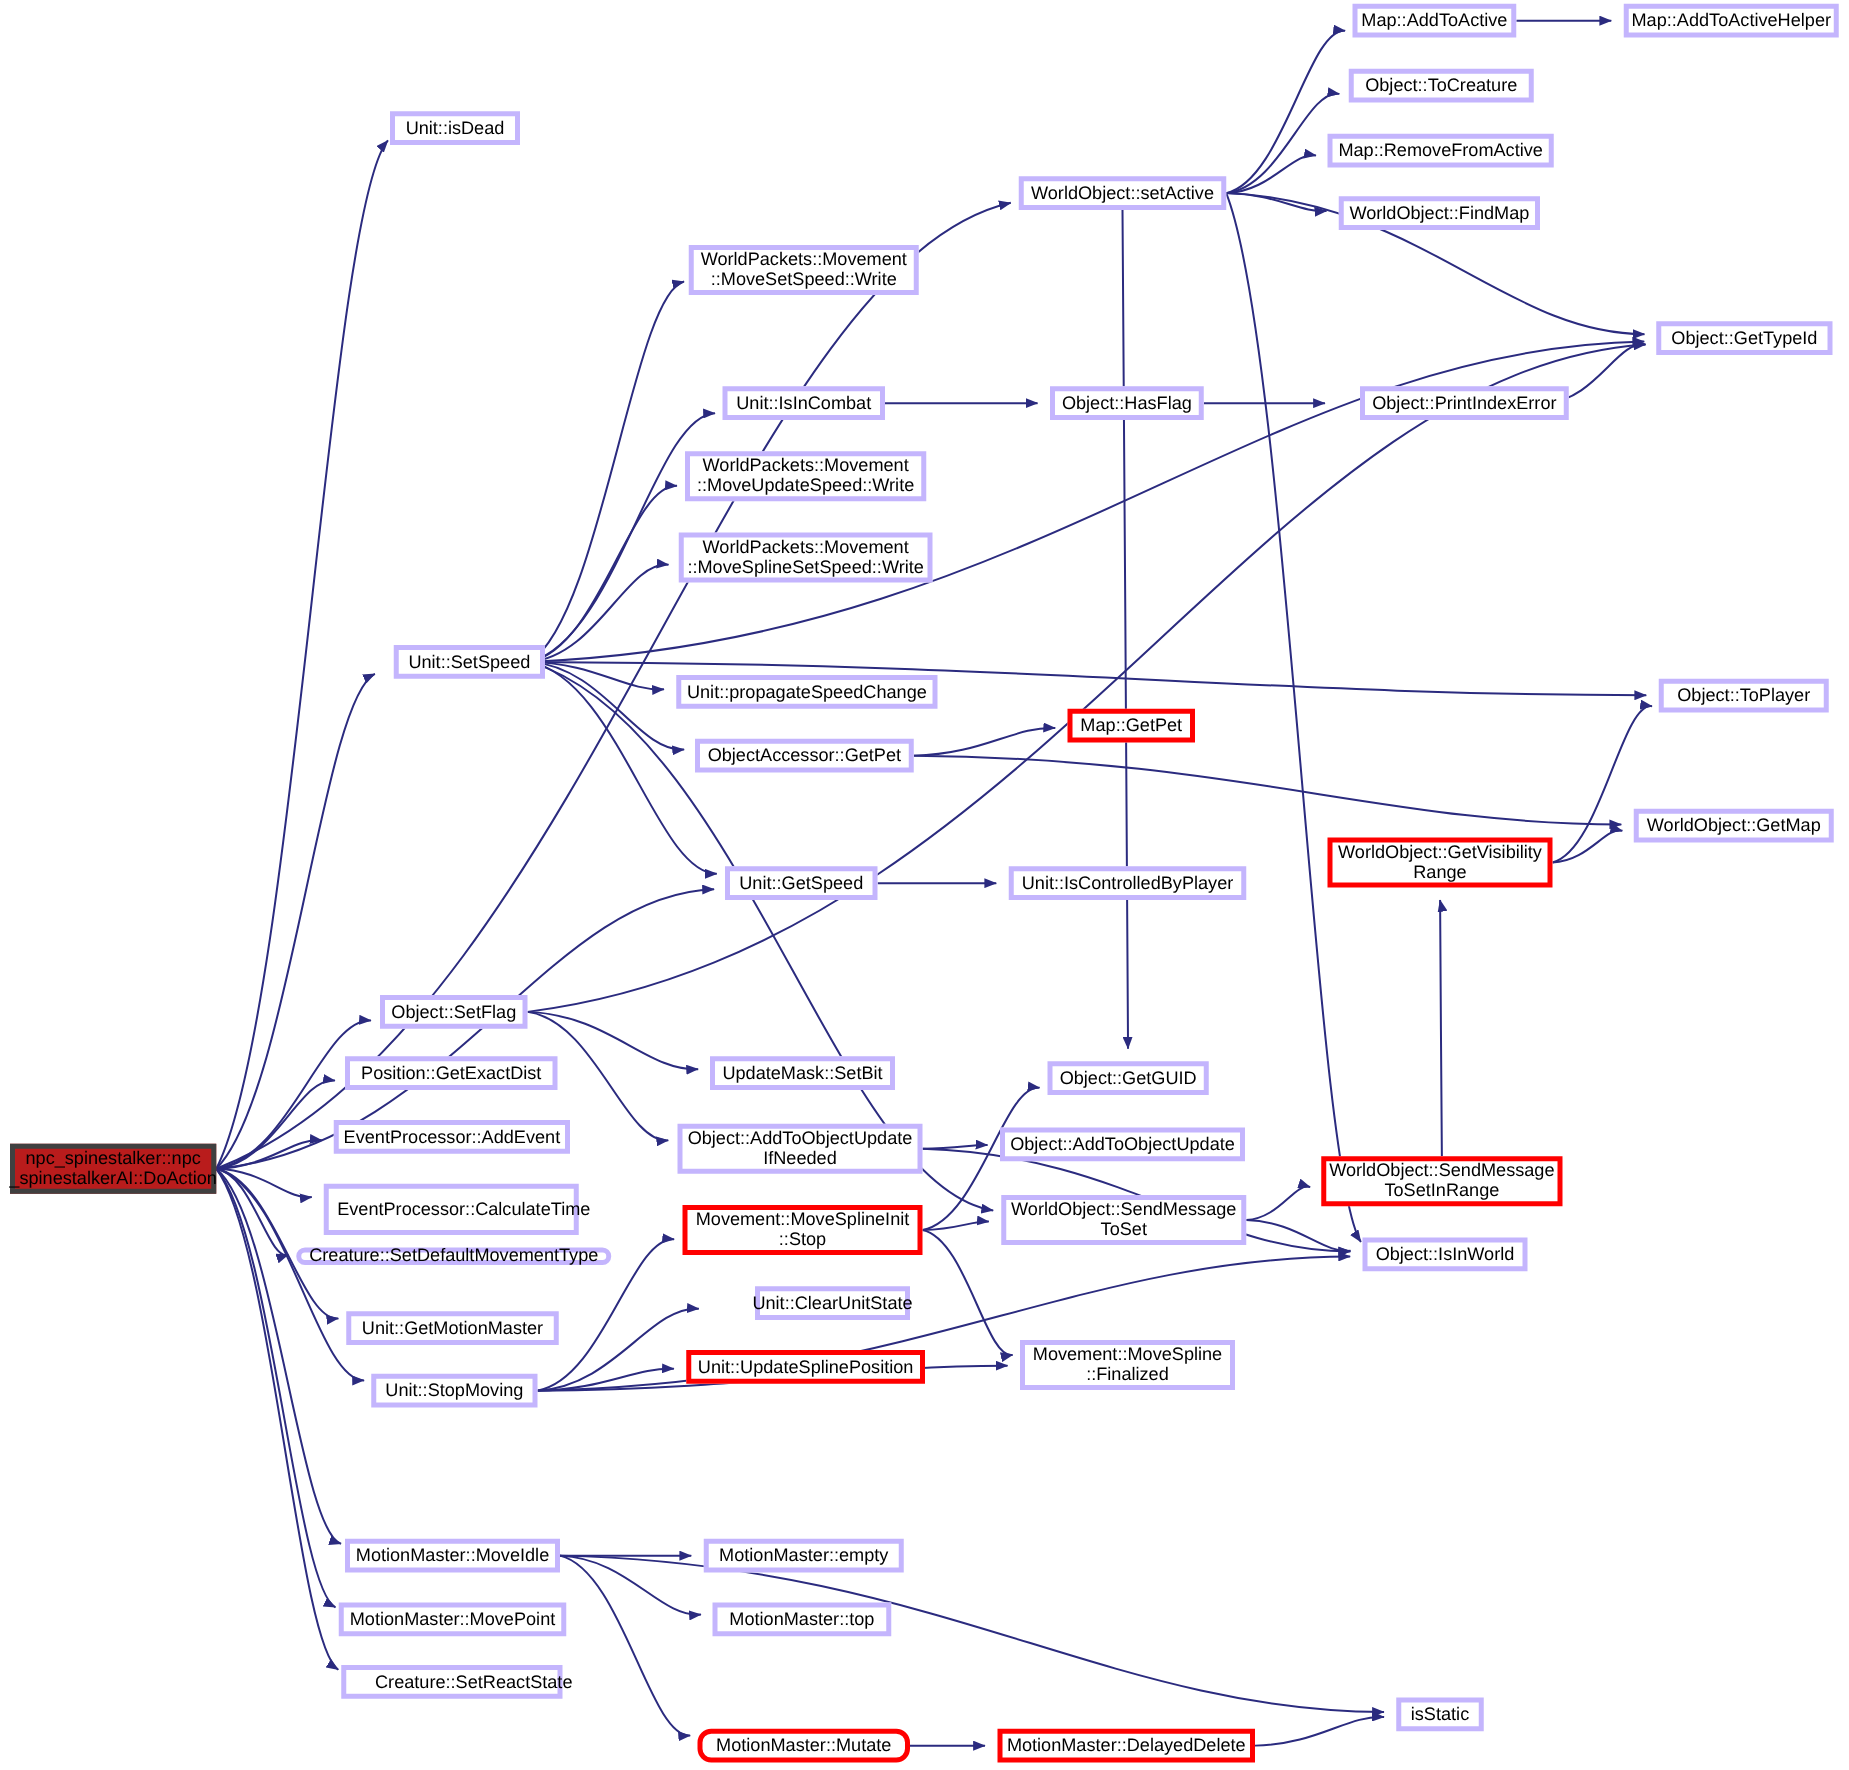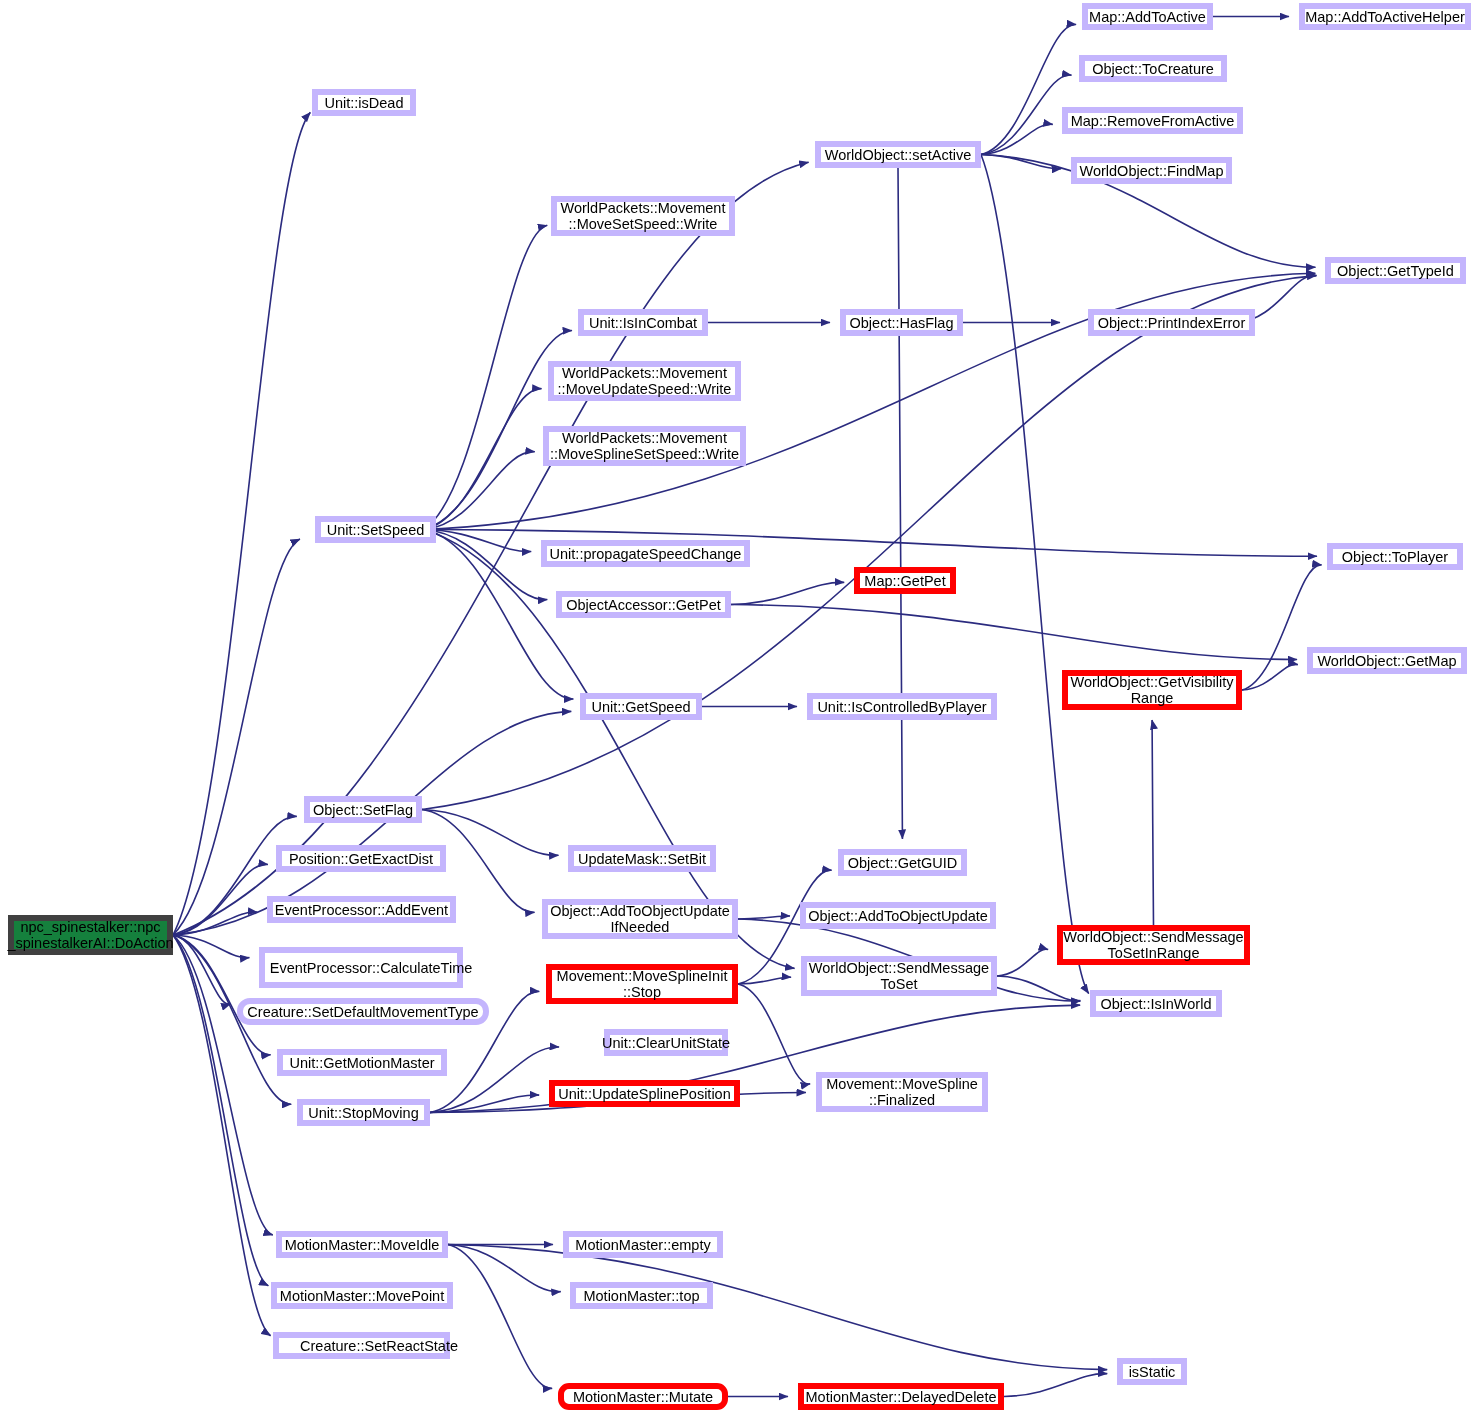--- a/index.html
+++ b/index.html
@@ -1,24 +1,24 @@
 <!DOCTYPE html>
 <html><head>
 <meta charset="utf-8">
 <style>
   html,body{margin:0;padding:0;background:#ffffff;}
   #canvas{position:relative;width:1479px;height:1416px;background:#ffffff;
           font-family:"Liberation Sans", sans-serif;overflow:hidden;}
   svg.edges{position:absolute;left:0;top:0;width:1479px;height:1416px;}
-  .node{position:absolute;box-sizing:border-box;border:6px solid #c4b5fd;
+  .node{position:absolute;box-sizing:border-box;border:4px solid #c4b5fd;
         background:#ffffff;color:#000000;font-size:14.5px;line-height:16px;
         display:flex;align-items:center;justify-content:center;text-align:center;
         padding:0 5px;white-space:pre;}
   .node.red{border-color:#ff0000;}
-  .node.root{background:#15803d;border-color:#404040;}
+  .node.root{background:#b91c1c;border-color:#404040;}
 </style>
 </head>
 <body>
 
 <div id="canvas">
   <svg class="edges" viewBox="0 0 1479 1416" xmlns="http://www.w3.org/2000/svg">
     <defs>
       <marker id="ah" markerWidth="10" markerHeight="8" refX="9.5" refY="4" orient="auto" markerUnits="userSpaceOnUse">
         <path d="M0,0 L10,4 L0,8 z" fill="#2b2b7f"></path>
       </marker>
@@ -122,21 +122,21 @@
       <div class="node" style="left: 568px; top: 845px; width: 148px; height: 27px;">UpdateMask::SetBit</div>
       <div class="node" style="left: 276px; top: 845px; width: 170px; height: 27px;">Position::GetExactDist</div>
       <div class="node" style="left: 838px; top: 849px; width: 129px; height: 27px;">Object::GetGUID</div>
       <div class="node" style="left: 267px; top: 896px; width: 189px; height: 27px;">EventProcessor::AddEvent</div>
       <div class="node" style="left: 542px; top: 899px; width: 196px; height: 40px;">Object::AddToObjectUpdate
 IfNeeded</div>
       <div class="node" style="left: 800px; top: 902px; width: 196px; height: 27px;">Object::AddToObjectUpdate</div>
       <div class="node" style="left: 259px; top: 947px; width: 204px; height: 41px; padding-left: 25px;">EventProcessor::CalculateTime</div>
       <div class="node red" style="left: 1057px; top: 925px; width: 193px; height: 40px;">WorldObject::SendMessage
 ToSetInRange</div>
-      <div class="node" style="left: 237px; top: 998px; width: 252px; height: 27px; border-radius: 13px;">Creature::SetDefaultMovementType</div>
+      <div class="node" style="left: 237px; top: 998px; width: 252px; height: 14px; border-radius: 13px;">Creature::SetDefaultMovementType</div>
       <div class="node red" style="left: 546px; top: 964px; width: 192px; height: 40px;">Movement::MoveSplineInit
 ::Stop</div>
       <div class="node" style="left: 801px; top: 956px; width: 196px; height: 40px;">WorldObject::SendMessage
 ToSet</div>
       <div class="node" style="left: 1090px; top: 990px; width: 132px; height: 27px;">Object::IsInWorld</div>
       <div class="node" style="left: 277px; top: 1049px; width: 170px; height: 27px;">Unit::GetMotionMaster</div>
       <div class="node" style="left: 568px; top: 1029px; width: 124px; height: 27px; margin-left: 36px;">Unit::ClearUnitState</div>
       <div class="node red" style="left: 549px; top: 1080px; width: 191px; height: 27px;">Unit::UpdateSplinePosition</div>
       <div class="node" style="left: 297px; top: 1099px; width: 133px; height: 27px;">Unit::StopMoving</div>
       <div class="node" style="left: 816px; top: 1072px; width: 172px; height: 40px;">Movement::MoveSpline

